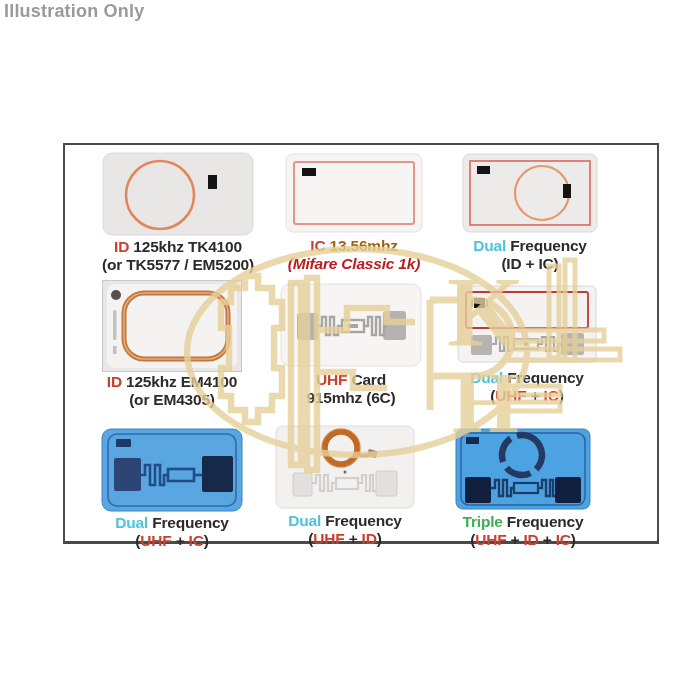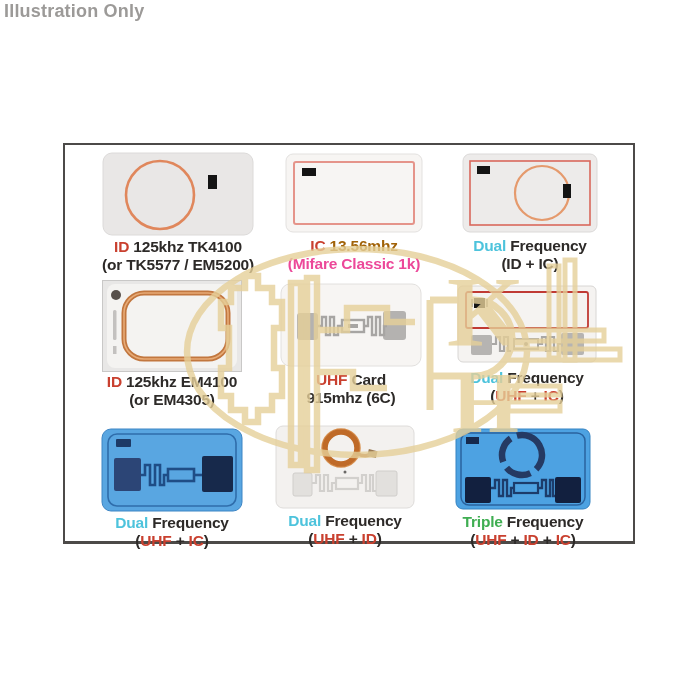--- a/index.html
+++ b/index.html
@@ -6,21 +6,21 @@
   body{
     width:700px;height:700px;background:#ffffff;position:relative;overflow:hidden;
     font-family:"Liberation Sans",sans-serif;
   }
   .illus-label{
     position:absolute;left:4px;top:1px;
     font-size:18px;font-weight:bold;color:#9c9a98;letter-spacing:.2px;
   }
   .frame{
     position:absolute;left:63px;top:143px;width:568px;height:396px;
-    border:2px solid #4c4a48;border-bottom-width:3px;background:#fff;
+    border:2px solid #4c4a48;border-bottom-width:3px;background:#fff;padding-left:24px;
   }
   .card{position:absolute;}
   .caption{
     position:absolute;text-align:center;font-weight:bold;
     font-size:15.5px;line-height:18px;letter-spacing:-.2px;color:#2d2a28;
   }
   .cap-line{white-space:nowrap;}
   .watermark{position:absolute;left:0;top:0;pointer-events:none;}
 </style>
 </head>
@@ -42,21 +42,21 @@
         <div class="cap-line"><span style="color: rgb(45, 42, 40);">(or TK5577 / EM5200)</span></div>
       </div>
 
     <svg class="card" style="left:220px;top:8px" width="138" height="80">
       <rect x="1" y="1" width="136" height="78" rx="7" fill="#f7f5f3" stroke="#e3e1df"></rect>
       <rect x="9" y="9" width="120" height="62" rx="2" fill="none" stroke="#e5948a" stroke-width="2"></rect>
       <rect x="17" y="15" width="14" height="8" fill="#141414"></rect>
     </svg>
     <div class="caption" style="left:179px;top:92px;width:220px">
         <div class="cap-line"><span style="color: rgb(201, 64, 47);">IC</span><span style="color: #a16207;"> 13.56mhz</span></div>
-        <div class="cap-line"><span style="color: #ec4899;">(Mifare Classic 1k)</span></div>
+        <div class="cap-line"><span style="color: #b91c1c; font-style: italic;">(Mifare Classic 1k)</span></div>
       </div>
 
     <svg class="card" style="left:397px;top:8px" width="136" height="80">
       <rect x="1" y="1" width="134" height="78" rx="7" fill="#edebea" stroke="#dbd9d8"></rect>
       <rect x="8" y="8" width="120" height="64" fill="none" stroke="#d9685c" stroke-width="1.6"></rect>
       <circle cx="80" cy="40" r="27" fill="none" stroke="#e59a6d" stroke-width="2.2"></circle>
       <rect x="15" y="13" width="13" height="8" fill="#141414"></rect>
       <rect x="101" y="31" width="8" height="14" fill="#141414"></rect>
     </svg>
     <div class="caption" style="left:355px;top:92px;width:220px">

